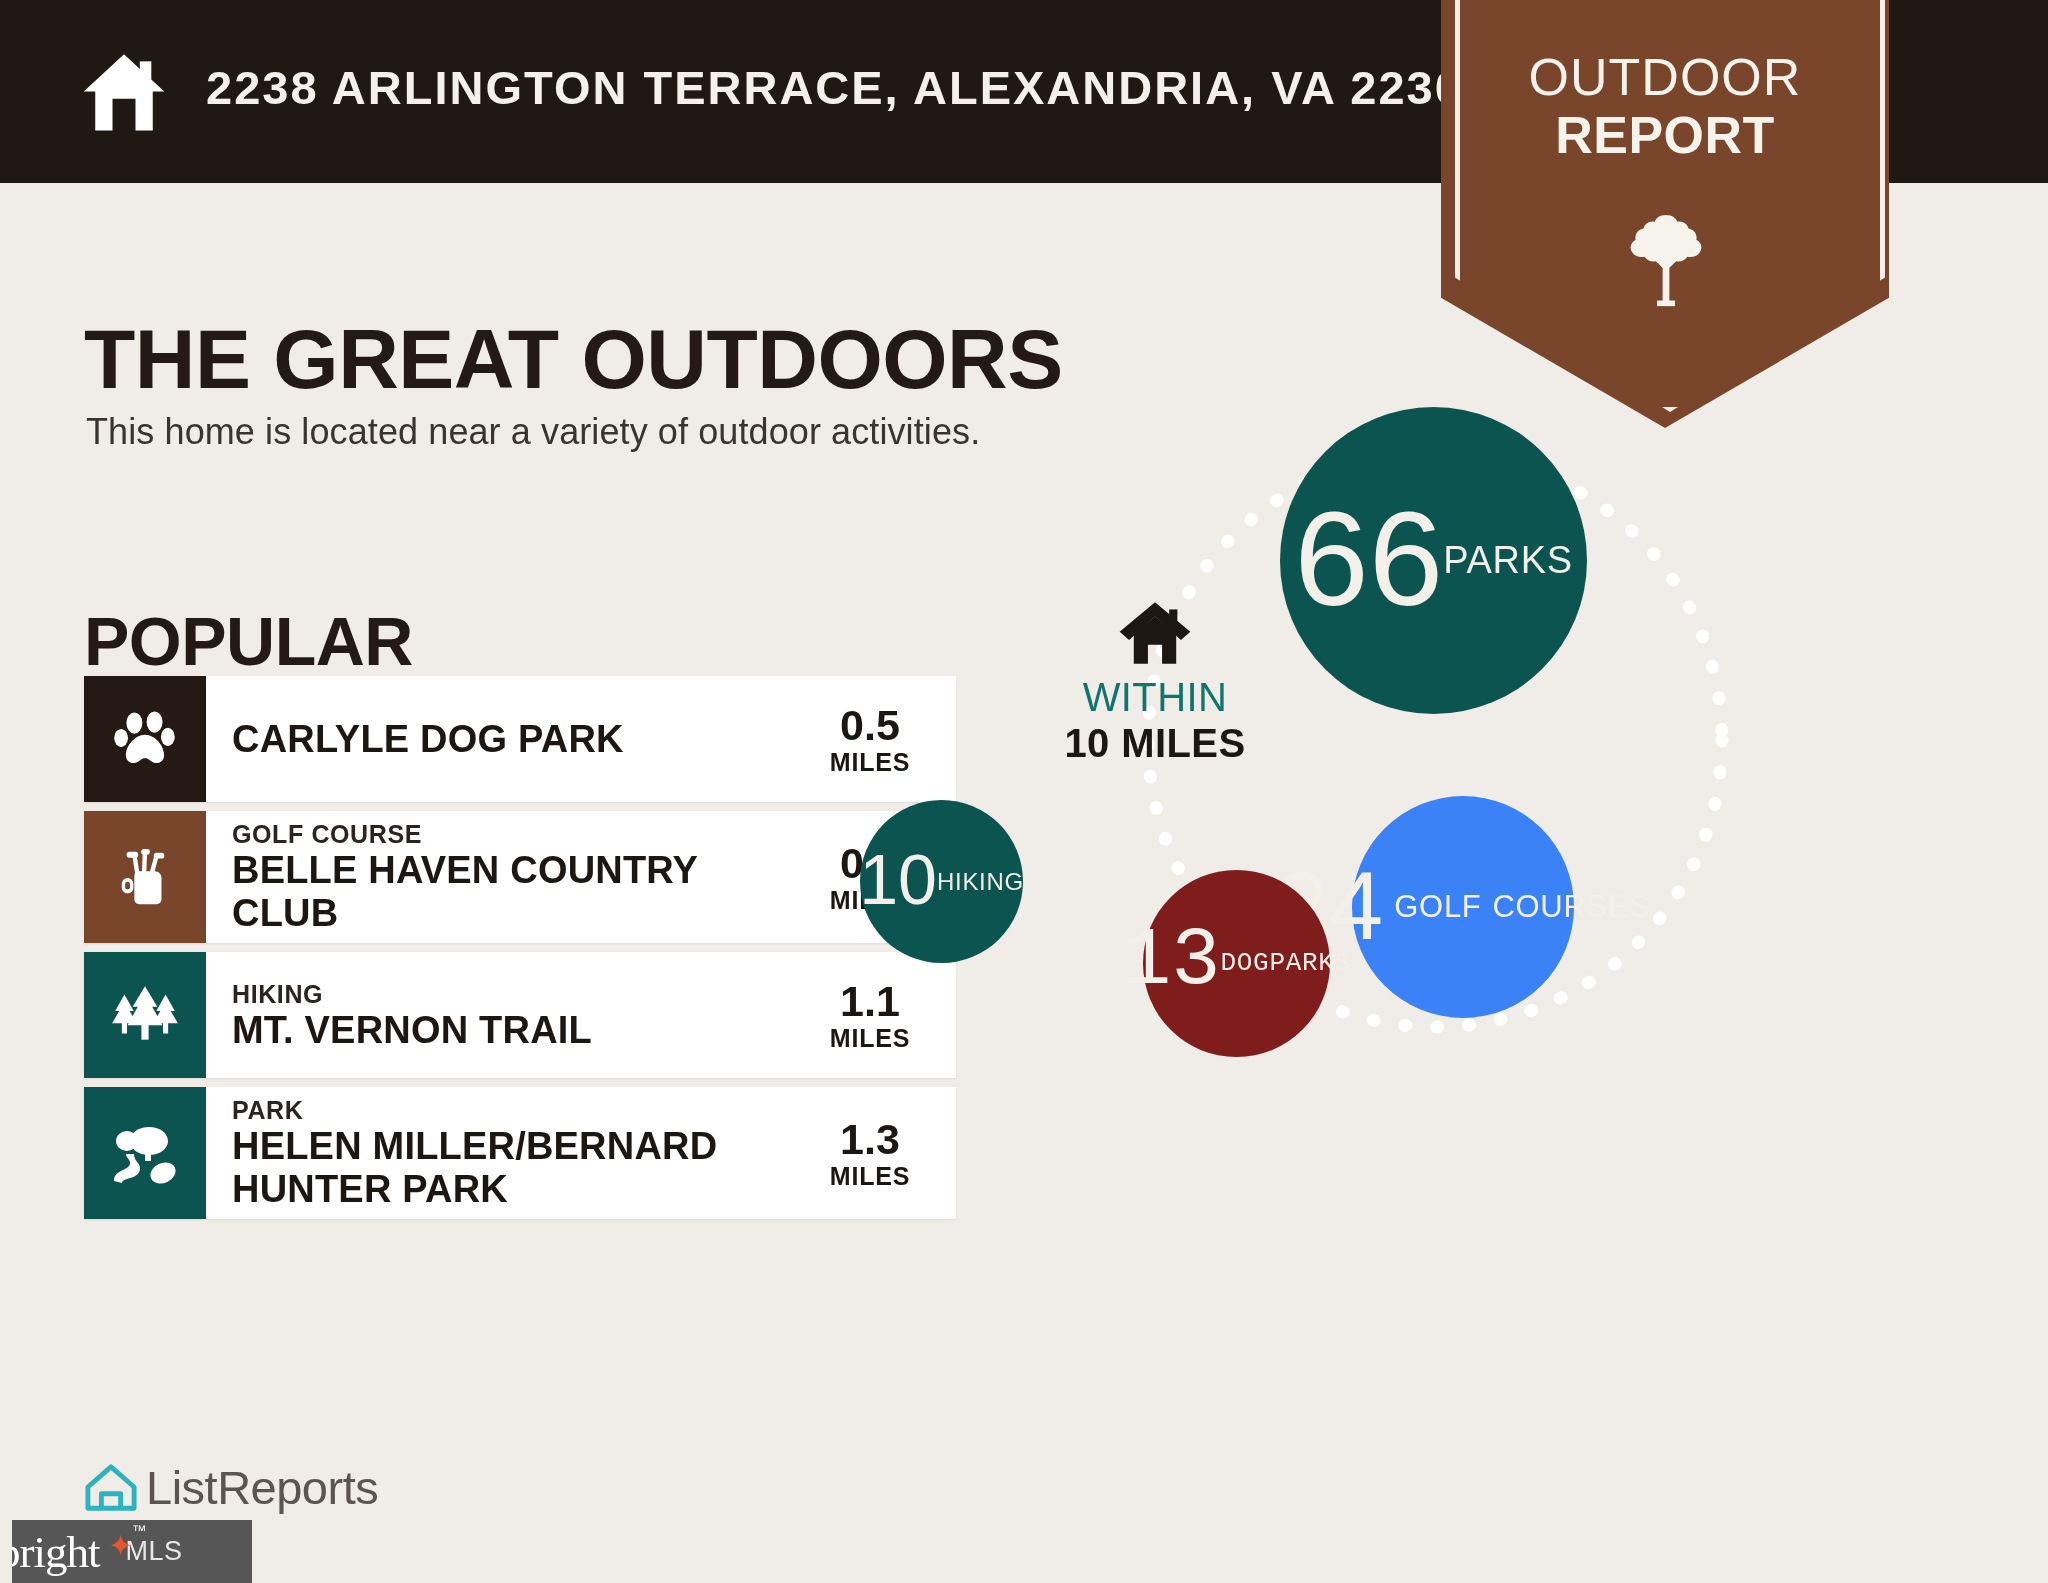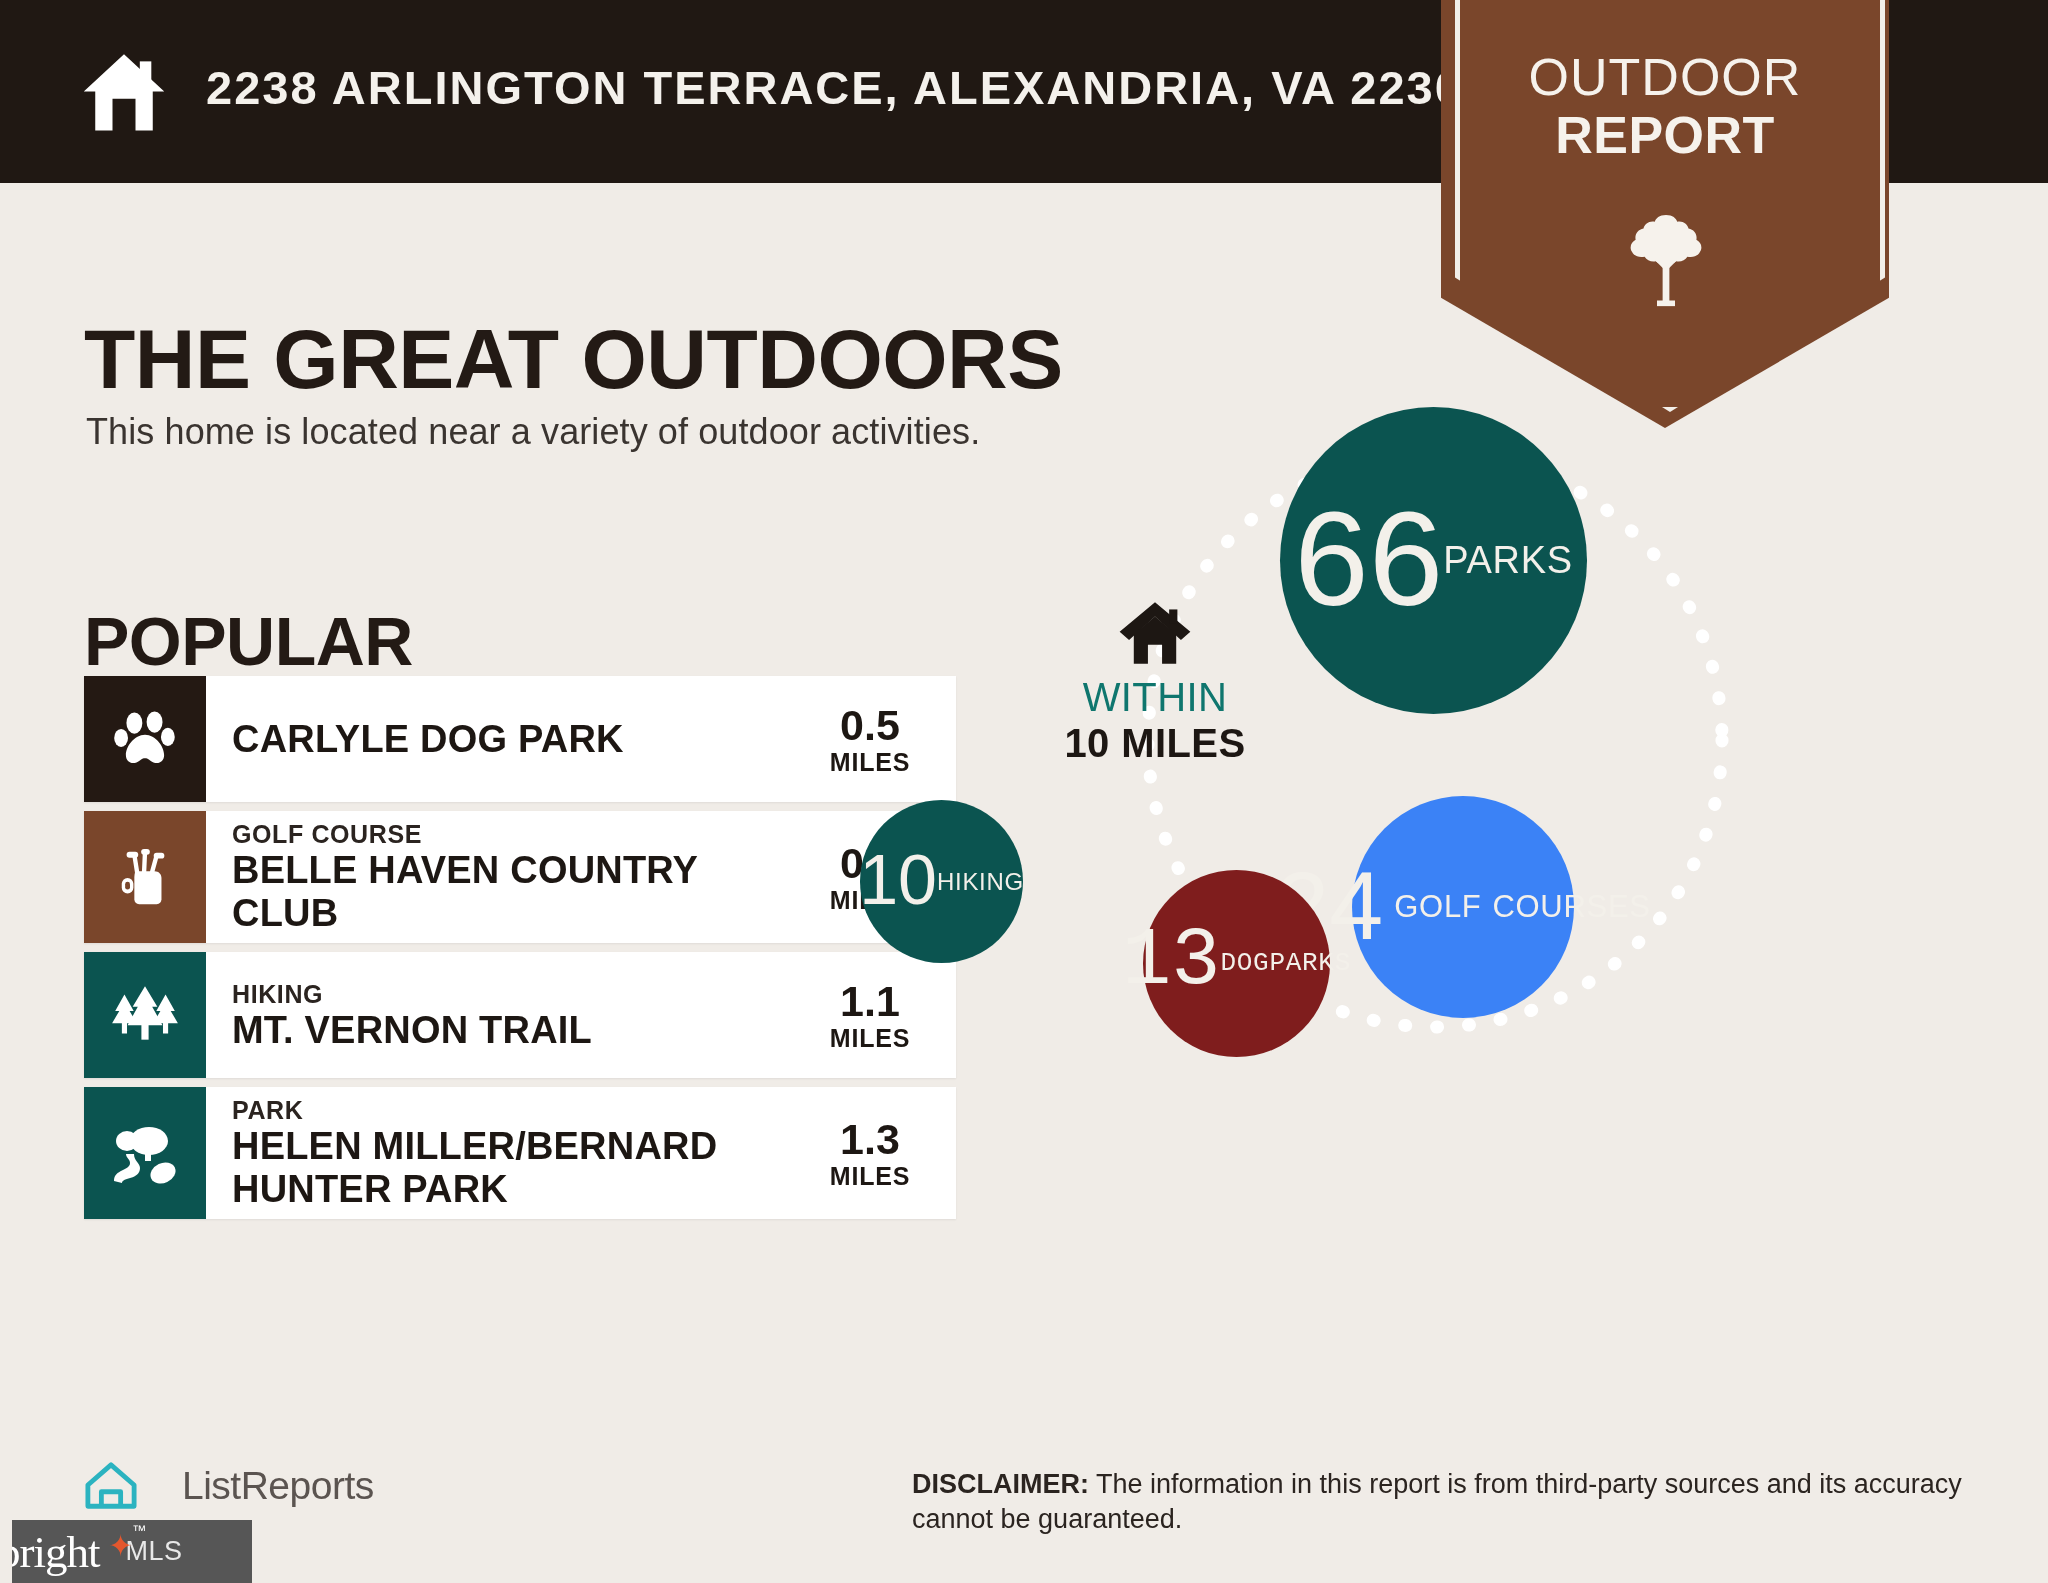--- a/index.html
+++ b/index.html
@@ -130,21 +130,21 @@
   .center-block{
     position:absolute;left:-75px;top:160px;width:340px;text-align:center;
   }
   .center-house{margin:0 auto 8px auto;width:76px;height:66px;display:block;}
   .center-within{font-size:40px;color:#0f766e;font-weight:400;line-height:46px;letter-spacing:0.4px;}
   .center-miles{font-size:40px;color:#1d1713;font-weight:700;line-height:46px;letter-spacing:0.4px;}
 
   
   .lr-logo{position:absolute;left:82px;top:1460px;display:flex;align-items:center;}
   .lr-mark{width:58px;height:52px;margin-right:6px;}
-  .lr-text{font-size:39px;color:#5b5450;font-weight:400;letter-spacing:-0.5px;margin-left:36px;}
+  .lr-text{font-size:47px;color:#5b5450;font-weight:400;letter-spacing:-0.5px;}
   .mls{
     position:absolute;left:12px;top:1520px;width:240px;height:63px;
     background:#565656;display:flex;align-items:center;overflow:hidden;
   }
   .mls-word{
     color:#ffffff;font-family:"Liberation Serif","DejaVu Serif",serif;
     font-size:45px;margin-left:-14px;letter-spacing:-1px;position:relative;
   }
   .mls-star{color:#e4572e;font-size:30px;position:absolute;left:96px;top:8px;}
   .mls-tm{color:#ffffff;font-size:14px;position:absolute;left:120px;top:2px;}
@@ -334,17 +334,14 @@
     <span class="lr-text">ListReports</span>
   </div>
 
   <div class="mls">
     <span class="mls-word">bright</span>
     <span class="mls-star">✦</span>
     <span class="mls-tm">™</span>
     <span class="mls-sub">MLS</span>
   </div>
 
-  <div class="disclaimer">
-    <b>DISCLAIMER:</b><span> The information in this report is from third-party sources and its accuracy cannot be guaranteed.</span>
-  </div>
 
 </div>
 
 </body></html>

